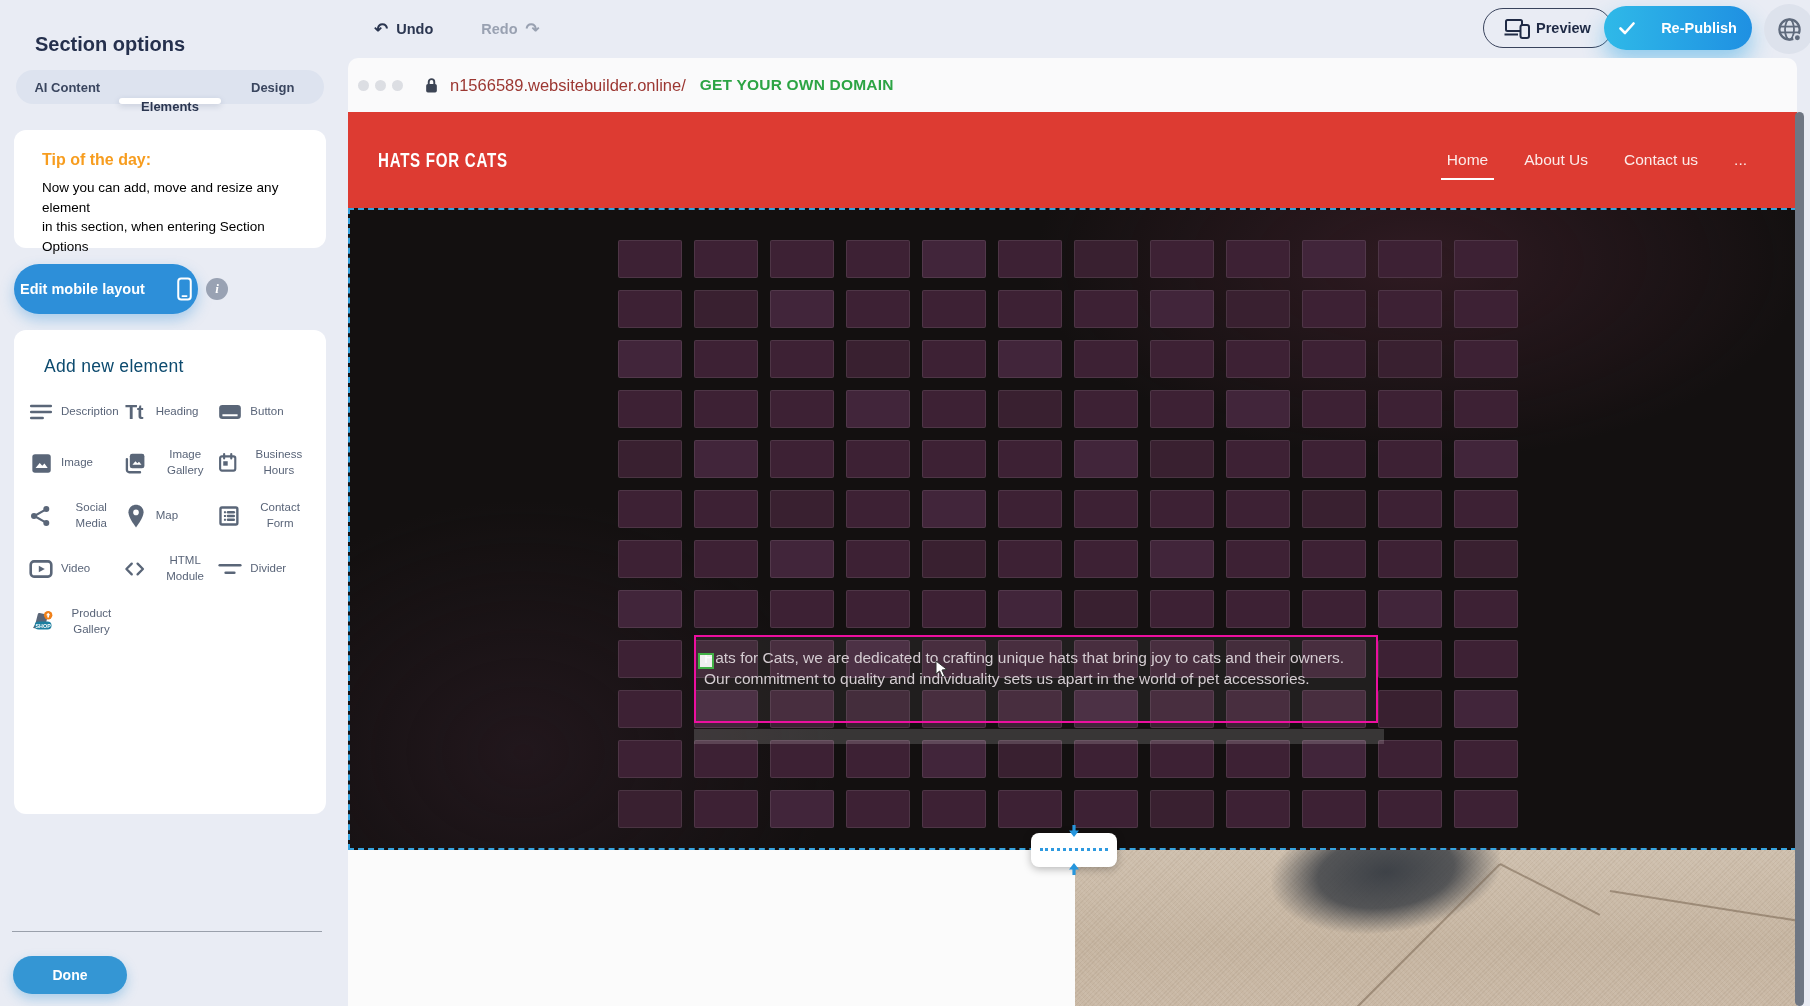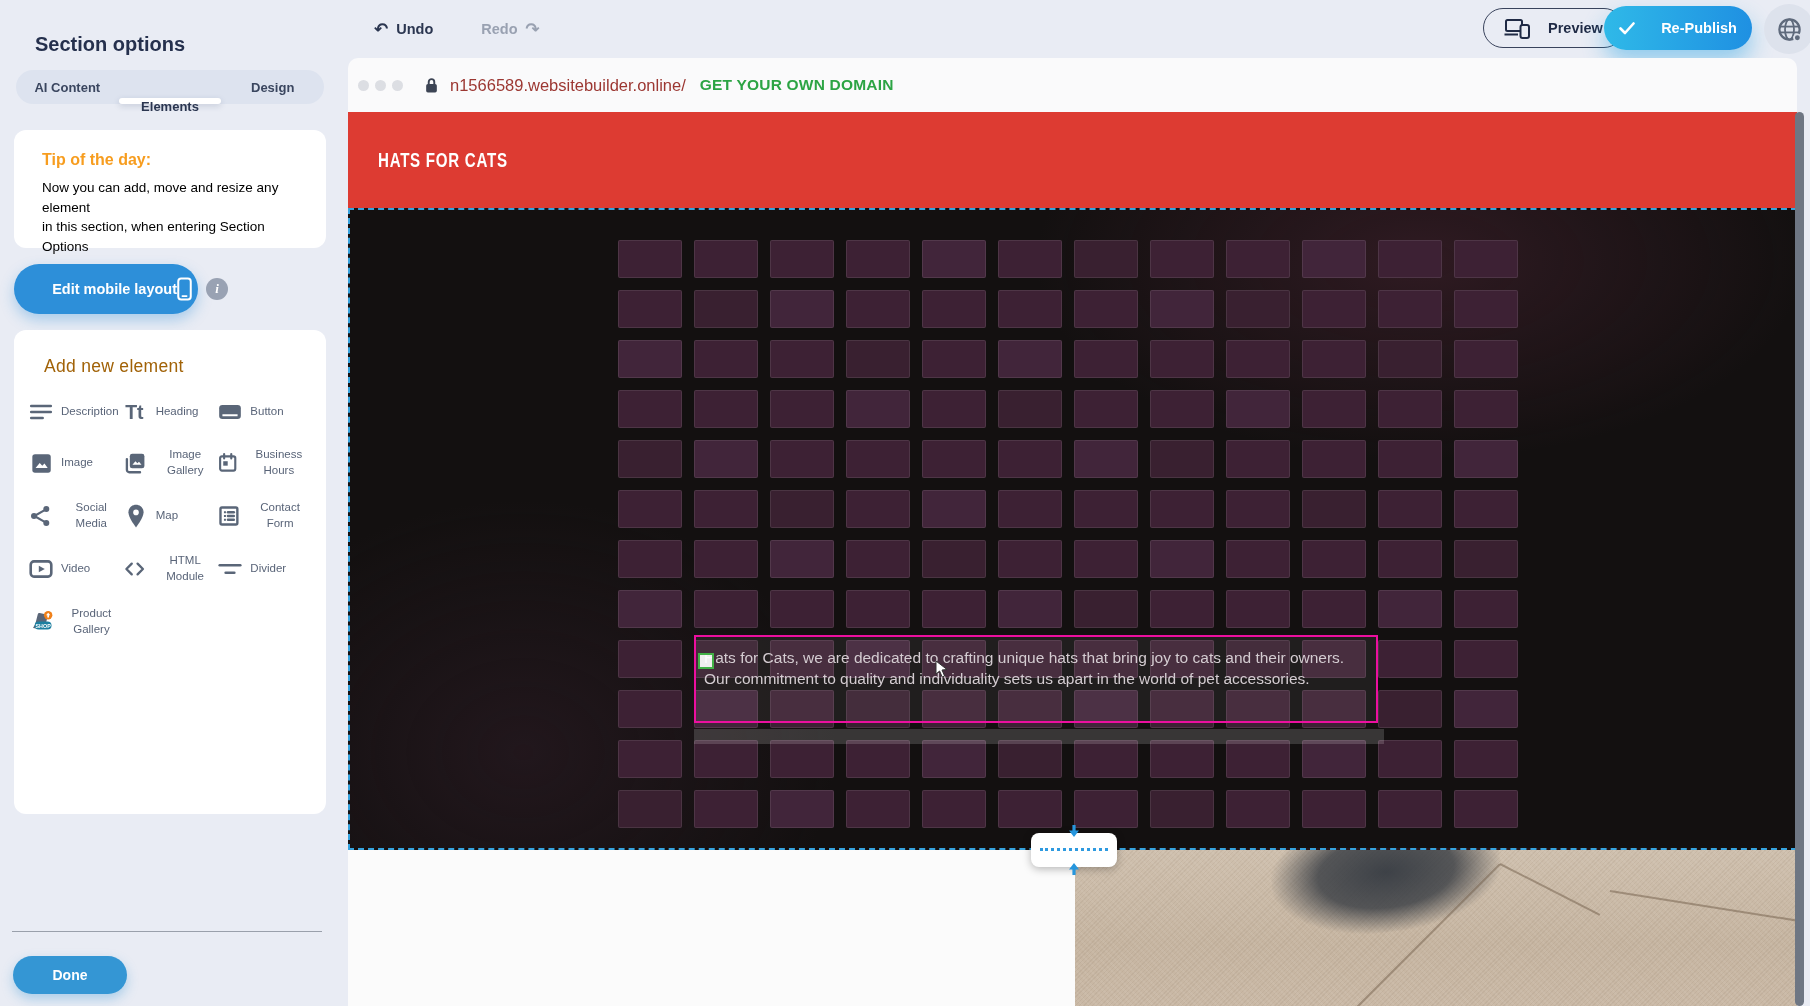--- a/index.html
+++ b/index.html
@@ -12,45 +12,45 @@
 
   
   #topbar{position:absolute;left:0;top:0;width:1810px;height:58px;}
   .app-title{position:absolute;left:18px;top:16px;font-size:20px;font-weight:bold;color:#25304d;margin:17px;}
   .history{position:absolute;left:368px;top:0;height:58px;display:flex;align-items:center;gap:36px;}
   .hist-btn{display:flex;align-items:center;gap:8px;background:none;border:none;cursor:pointer;font-family:inherit;}
   .hist-btn .glyph{font-family:"DejaVu Sans",sans-serif;font-size:17px;font-weight:bold;line-height:1;}
   .undo{color:#2b3650;font-size:14.5px;font-weight:bold;}
   .redo{color:#99a1b1;font-size:14.5px;font-weight:bold;}
   .preview-btn{position:absolute;left:1483px;top:8px;height:40px;padding:0 20px;border-radius:21px;
-    border:1.5px solid #39435c;background:transparent;display:flex;align-items:center;gap:17px;cursor:pointer;}
+    border:1.5px solid #39435c;background:transparent;display:flex;align-items:center;gap:5px;cursor:pointer;}
   .preview-btn span{font-size:14.5px;font-weight:bold;color:#1f2a45;}
   .republish-btn{position:absolute;left:1604px;top:6px;width:148px;height:44px;border-radius:23px;border:none;cursor:pointer;
     background:linear-gradient(90deg,#2fb9e8,#1f90e2);display:flex;align-items:center;justify-content:center;gap:26px;
     box-shadow:0 12px 22px rgba(41,163,229,.45);}
   .republish-btn span{color:#fff;font-size:14.5px;font-weight:bold;}
   .globe-btn{position:absolute;left:1764px;top:4px;width:50px;height:50px;border-radius:50%;background:#dde2ec;border:none;cursor:pointer;
     display:flex;align-items:center;justify-content:center;}
 
   
   .side-tabs{position:absolute;left:16px;top:70px;width:308px;height:34px;background:#dde3ef;border-radius:17px;
     display:flex;align-items:stretch;}
   .side-tab{flex:1;border:none;background:transparent;border-radius:17px;font-family:inherit;
     font-size:13px;font-weight:bold;color:#3a465f;cursor:pointer;}
   .side-tab.active{background:#fff;box-shadow:0 2px 6px rgba(40,60,100,.18);color:#2b3650;margin-top:28px;}
   .tip-card{position:absolute;left:14px;top:130px;width:312px;height:118px;background:#fff;border-radius:12px;box-sizing:border-box;padding:21px 28px;}
   .tip-heading{margin:0;font-size:16px;font-weight:bold;color:#f79d1f;}
   .tip-body{margin:9px 0 0;font-size:13.5px;line-height:1.45;color:#000000;white-space:pre-line;}
   .edit-mobile{position:absolute;left:14px;top:264px;width:184px;height:50px;border-radius:25px;border:none;cursor:pointer;
-    background:#2d8fd9;color:#fff;display:flex;align-items:center;justify-content:flex-end;gap:0;
+    background:#2d8fd9;color:#fff;display:flex;align-items:center;justify-content:space-between;gap:0;
     font-family:inherit;font-size:14.5px;font-weight:bold;box-shadow:0 6px 14px rgba(45,143,217,.35);}
   .info-badge{position:absolute;left:206px;top:278px;width:22px;height:22px;border-radius:50%;background:#99a2b3;color:#fff;
     display:flex;align-items:center;justify-content:center;font-family:"Liberation Serif",serif;font-style:italic;font-weight:bold;font-size:13px;cursor:pointer;}
   .elements-card{position:absolute;left:14px;top:330px;width:312px;height:484px;background:#fff;border-radius:12px;box-sizing:border-box;padding-top:26px;overflow:hidden;}
-  .elements-title{margin:0 0 0 30px;font-size:17.5px;font-weight:400;letter-spacing:.3px;color:#a16207;}
+  .elements-title{margin:0 0 0 30px;font-size:17.5px;font-weight:400;letter-spacing:.3px;color:#0c4a6e;}
   .el-grid{margin:22px 14px 0;display:grid;grid-template-columns:repeat(3,1fr);row-gap:22px;}
   .el-cell{display:flex;flex-direction:row;align-items:center;gap:7px;cursor:pointer;}
   .el-icon{width:26px;height:26px;display:block;}
   .el-icon .st{stroke:#5a6678;stroke-width:2.4;fill:none;stroke-linecap:round;stroke-linejoin:round;}
   .el-icon .fl{fill:#5a6678;}
   .el-label{font-size:11.5px;color:#596478;text-align:center;line-height:1.35;max-width:72px;}
   .sidebar-divider{position:absolute;left:12px;top:931px;width:310px;height:1px;background:#9aa0ab;}
   .done-btn{position:absolute;left:13px;top:956px;width:114px;height:38px;border-radius:19px;border:none;cursor:pointer;
     background:#3496d4;color:#fff;font-family:inherit;font-size:14px;font-weight:bold;box-shadow:0 5px 12px rgba(52,150,212,.35);}
 
@@ -325,20 +325,26 @@
       <svg class="lock" width="13" height="16" viewBox="0 0 12 15">
         <path d="M3.4 7 V4.6 a2.6 2.6 0 0 1 5.2 0 V7" fill="none" stroke="#3c4454" stroke-width="1.8"></path>
         <rect x="1" y="6.5" width="10" height="8" rx="1.6" fill="#3c4454"></rect>
       </svg>
       <span class="url-text">n1566589.websitebuilder.online/</span>
       <span class="domain-cta">GET YOUR OWN DOMAIN</span>
     </div>
 
     <div class="site-header">
       <span class="site-logo">HATS FOR CATS</span>
+      <nav class="site-nav">
+        <span class="nav-item active">Home</span>
+        <span class="nav-item">About Us</span>
+        <span class="nav-item">Contact us</span>
+        <span class="nav-item">...</span>
+      </nav>
     </div>
 
     <div class="hero">
       <div class="tiles">
           <div class="tile"></div>
           <div class="tile"></div>
           <div class="tile"></div>
           <div class="tile"></div>
           <div class="tile"></div>
           <div class="tile"></div>

